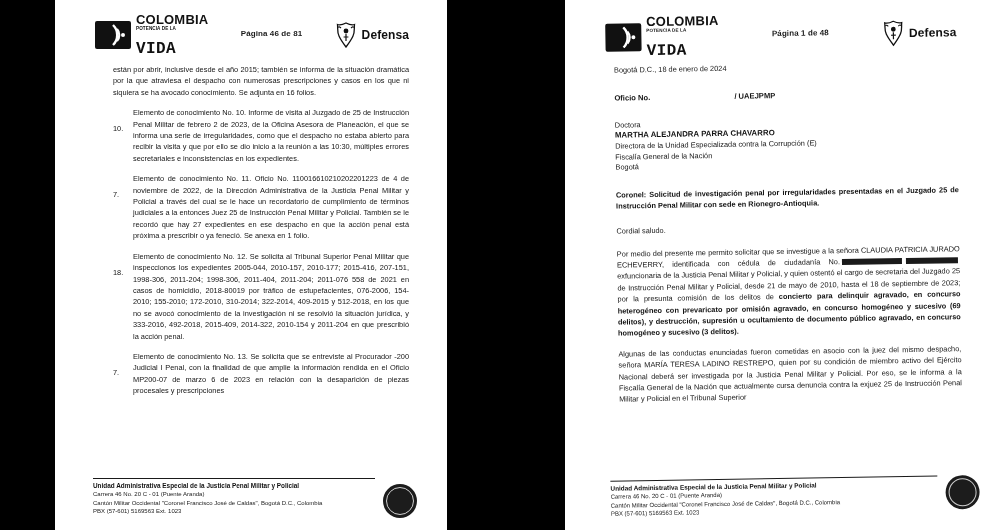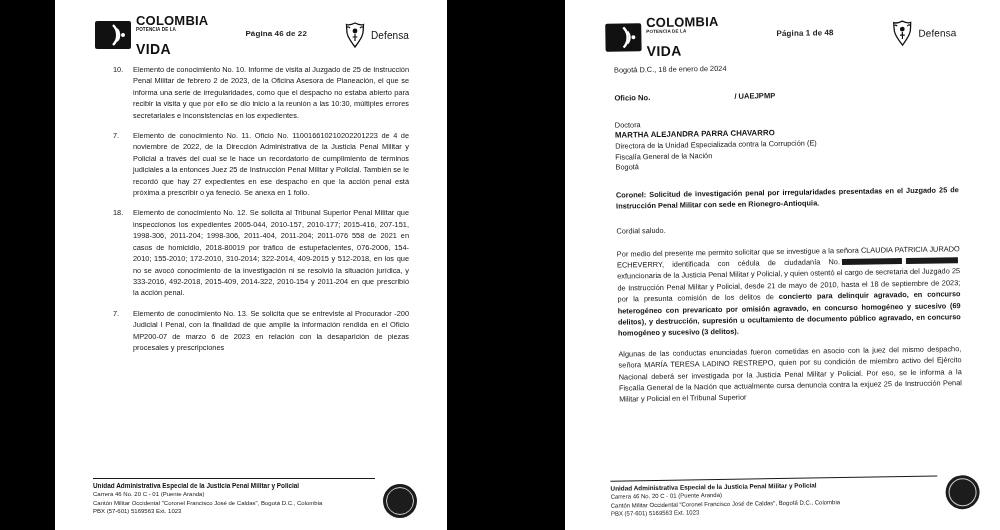--- a/index.html
+++ b/index.html
@@ -42,32 +42,32 @@
     display:flex;align-items:center;justify-content:flex-end;
     padding-right:3px;box-sizing:border-box;
   }
   .logo-mark .wv{
     position:absolute;right:4px;top:50%;transform:translateY(-50%);
     width:16px;height:22px;
   }
   .logo-text{line-height:1;}
   .logo-text .l1{font-size:13px;font-weight:bold;letter-spacing:.2px;color:#111;display:block;}
   .logo-text .l2{font-size:4.6px;font-weight:bold;letter-spacing:.1px;color:#111;display:block;margin-top:1px;}
-  .logo-text .l3{font-size:14px;font-weight:bold;letter-spacing:.4px;color:#111;display:block;margin-top:10px;}
+  .logo-text .l3{font-size:16px;font-weight:bold;letter-spacing:.4px;color:#111;display:block;margin-top:10px;font-family:Liberation Mono, monospace;}
 
   .page-num{
     flex:1;text-align:center;
     font-size:8px;color:#1b1b1b;font-weight:600;
     letter-spacing:.1px;
     margin-top:-4px;
   }
 
   .defensa{display:flex;align-items:center;gap:5px;flex:none;}
   .shield{width:22px;height:27px;flex:none;}
-  .defensa-label{font-size:10px;font-weight:normal;color:#111;letter-spacing:.1px;}
+  .defensa-label{font-size:12px;font-weight:bold;color:#111;letter-spacing:.1px;}
 
   
   .body{
     position:absolute;
     font-size:7.4px;
     line-height:11.4px;
     text-align:justify;
     color:#141414;
   }
   #page-left .body{left:58px;right:38px;top:64px;}
@@ -77,21 +77,21 @@
 
   
   ol.items{margin:0;padding:0;list-style:none;}
   ol.items li{
     position:relative;
     padding-left:20px;
     margin-bottom:9px;
     text-align:justify;
   }
   ol.items li .num{
-    position:absolute;left:0;top:0;width:17px;
+    position:absolute;left:0;top:16px;width:17px;
     text-align:left;
   }
 
   
   .datetime{margin:0 0 17px 0;font-size:7.4px;}
   .oficio-row{display:flex;margin:0 0 16px 0;font-weight:bold;font-size:7.6px;}
   .oficio-row .lbl{width:120px;}
   .addressee{margin:0 0 16px 0;line-height:10.6px;}
   .addressee .nm{font-weight:bold;font-size:7.8px;letter-spacing:.05px;}
   .asunto{font-weight:bold;margin:0 0 14px 0;text-align:justify;line-height:11.2px;}
@@ -144,34 +144,35 @@
               <circle cx="12" cy="11" r="2" fill="#fff"></circle>
             </svg>
           </div>
           <div class="logo-text">
             <span class="l1">COLOMBIA</span>
             <span class="l2">POTENCIA DE LA</span>
             <span class="l3">VIDA</span>
           </div>
         </div>
 
-        <div class="page-num">Página 46 de 22</div>
+        <div class="page-num">Página 46 de 81</div>
 
         <div class="defensa">
           <svg class="shield" viewBox="0 0 22 27">
             <path d="M11 1 C7 3 4 3 2.5 2.5 C3 7 2 10 4 14 C5.5 17.5 8 21 11 25 C14 21 16.5 17.5 18 14 C20 10 19 7 19.5 2.5 C18 3 15 3 11 1 Z" fill="none" stroke="#111" stroke-width="1.3"></path>
             <circle cx="11" cy="9" r="2.4" fill="#111"></circle>
             <path d="M11 12 L11 19 M8.6 15 L13.4 15" stroke="#111" stroke-width="1.2" fill="none"></path>
             <path d="M6 6 Q4 4 3.2 5.6 M16 6 Q18 4 18.8 5.6" stroke="#111" stroke-width="1.1" fill="none"></path>
           </svg>
           <span class="defensa-label">Defensa</span>
         </div>
       </div>
 
       <div class="body">
+        <p>están por abrir, inclusive desde el año 2015; también se informa de la situación dramática por la que atraviesa el despacho con numerosas prescripciones y casos en los que ni siquiera se ha avocado conocimiento. Se adjunta en 16 folios.</p>
         <ol class="items">
           <li>
             <span class="num">10.</span>
             <span>Elemento de conocimiento No. 10. Informe de visita al Juzgado de 25 de Instrucción Penal Militar de febrero 2 de 2023, de la Oficina Asesora de Planeación, el que se informa una serie de irregularidades, como que el despacho no estaba abierto para recibir la visita y que por ello se dio inicio a la reunión a las 10:30, múltiples errores secretariales e inconsistencias en los expedientes.</span>
           </li>
           <li>
             <span class="num">7.</span>
             <span>Elemento de conocimiento No. 11. Oficio No. 110016610210202201223 de 4 de noviembre de 2022, de la Dirección Administrativa de la Justicia Penal Militar y Policial a través del cual se le hace un recordatorio de cumplimiento de términos judiciales a la entonces Juez 25 de Instrucción Penal Militar y Policial. También se le recordó que hay 27 expedientes en ese despacho en que la acción penal está próxima a prescribir o ya feneció. Se anexa en 1 folio.</span>
           </li>
           <li>

